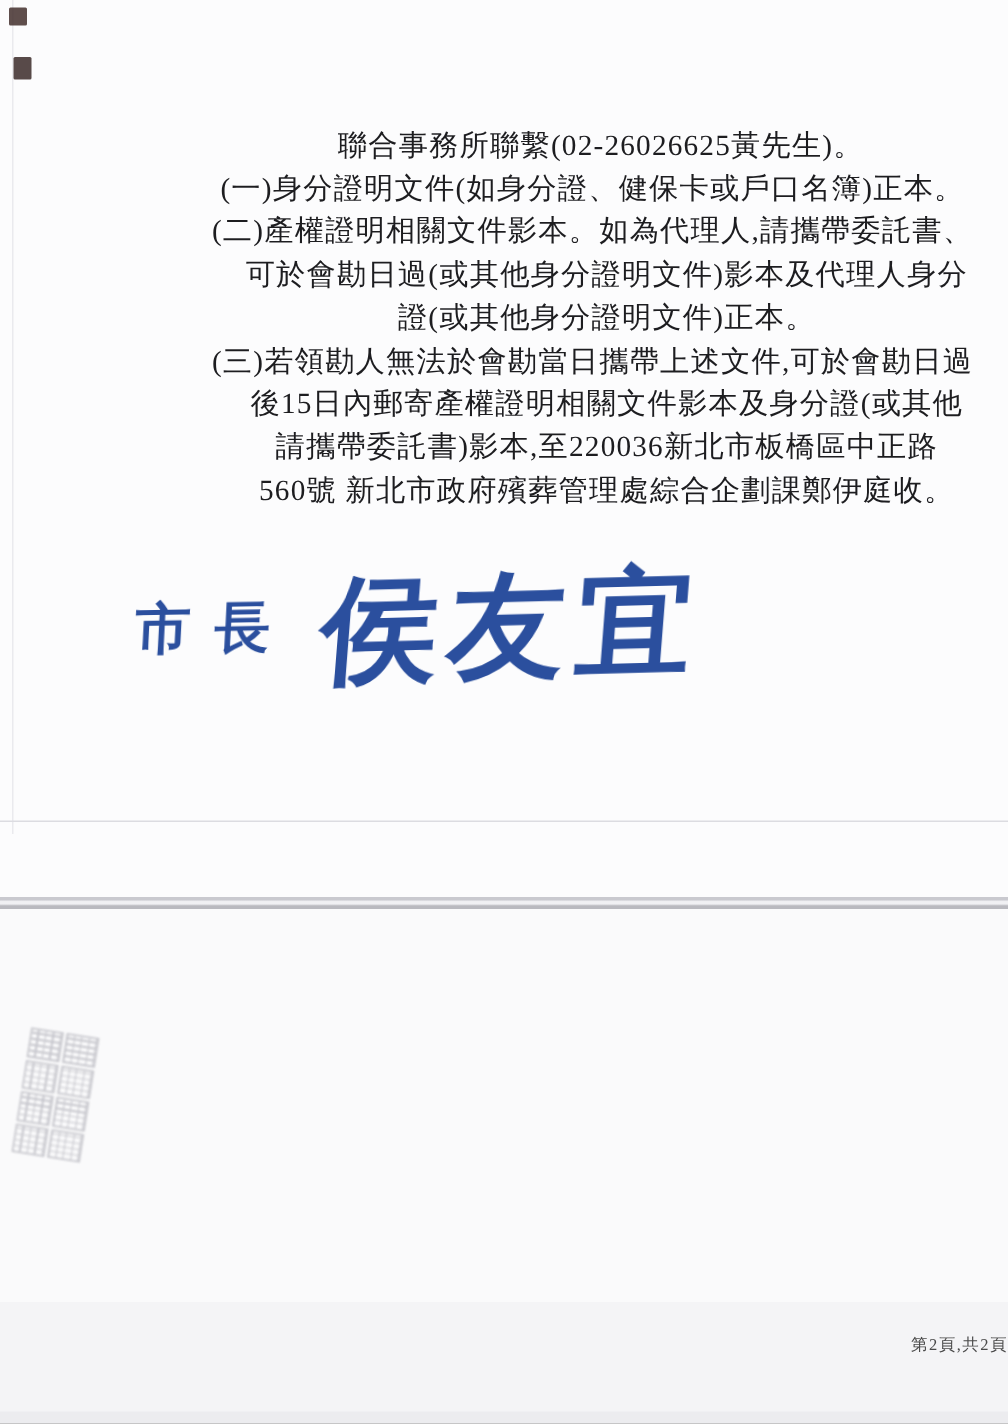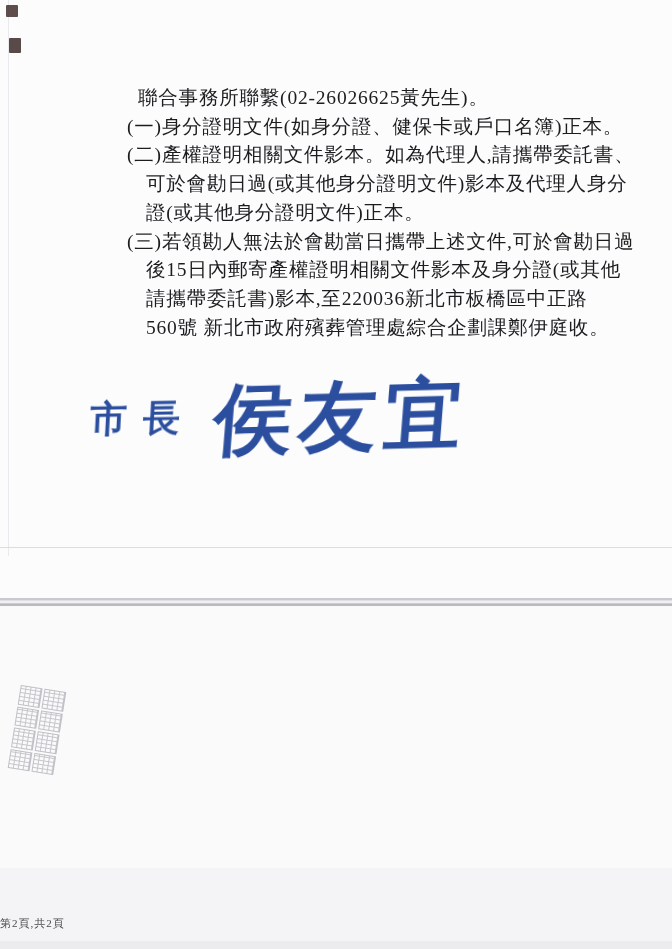--- a/index.html
+++ b/index.html
@@ -39,21 +39,21 @@
   #text-block {
     position: absolute;
     left: 88px; top: 84px;
     width: 575px;
     font-size: 19.5px;
     line-height: 28.7px;
     letter-spacing: 0.8px;
     color: #1d1d20;
     white-space: nowrap;
   }
-  .line       { margin-left: 0; }
+  .line       { margin-left: 0; text-align: center; }
   .ind-first  { margin-left: 50px; }  
   .ind-item   { margin-left: 39px; }  
   .ind-cont   { margin-left: 58px; }  
 
   
   #signature {
     position: absolute;
     left: 90px; top: 366px;
     display: flex;
     align-items: center;
@@ -127,23 +127,23 @@
   .stamp-cell {
     border: 1px solid #8f8f9a;
     background:
       repeating-linear-gradient(0deg,  transparent 0 3px, #9a9aa4 3px 4px),
       repeating-linear-gradient(90deg, transparent 0 4px, #9a9aa4 4px 5px);
   }
 
   
   #footer {
     position: absolute;
-    left: 0; top: 916px;
+    left: 0; top: 889px;
     width: 672px;
-    text-align: left;
+    text-align: right;
     font-size: 11px;
     letter-spacing: 1px;
     color: #4a4a4a;
     font-family: Liberation Serif, serif;
   }
 </style>
 </head>
 <body>
 
 <div id="page">

